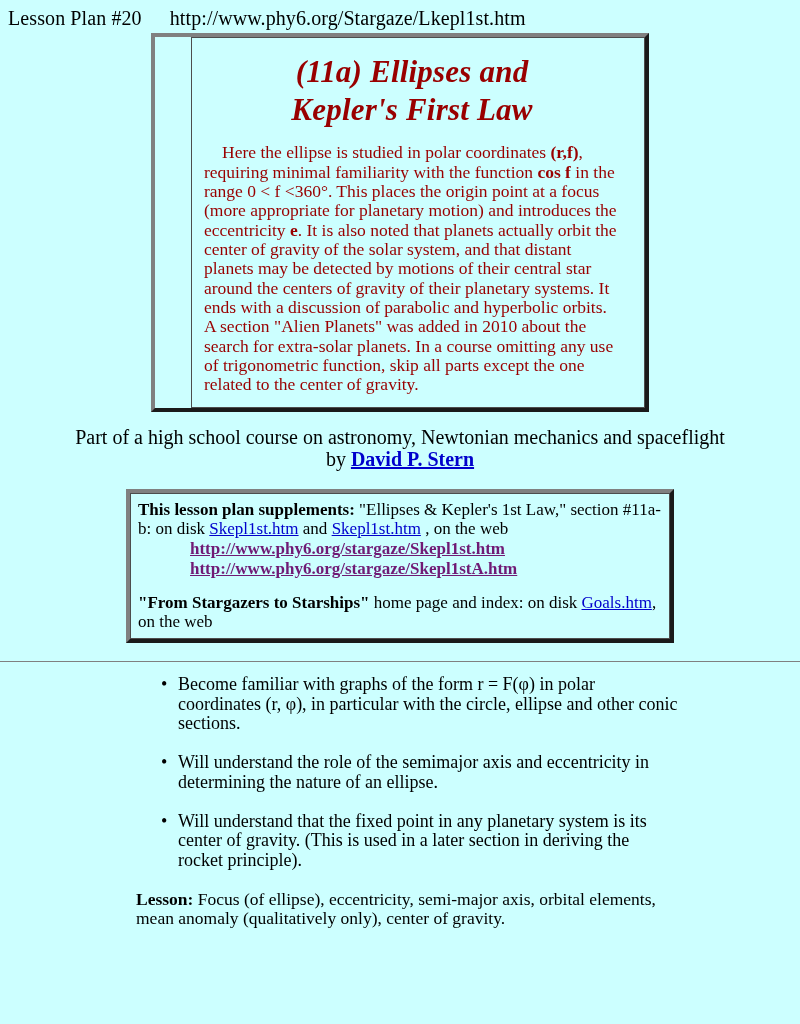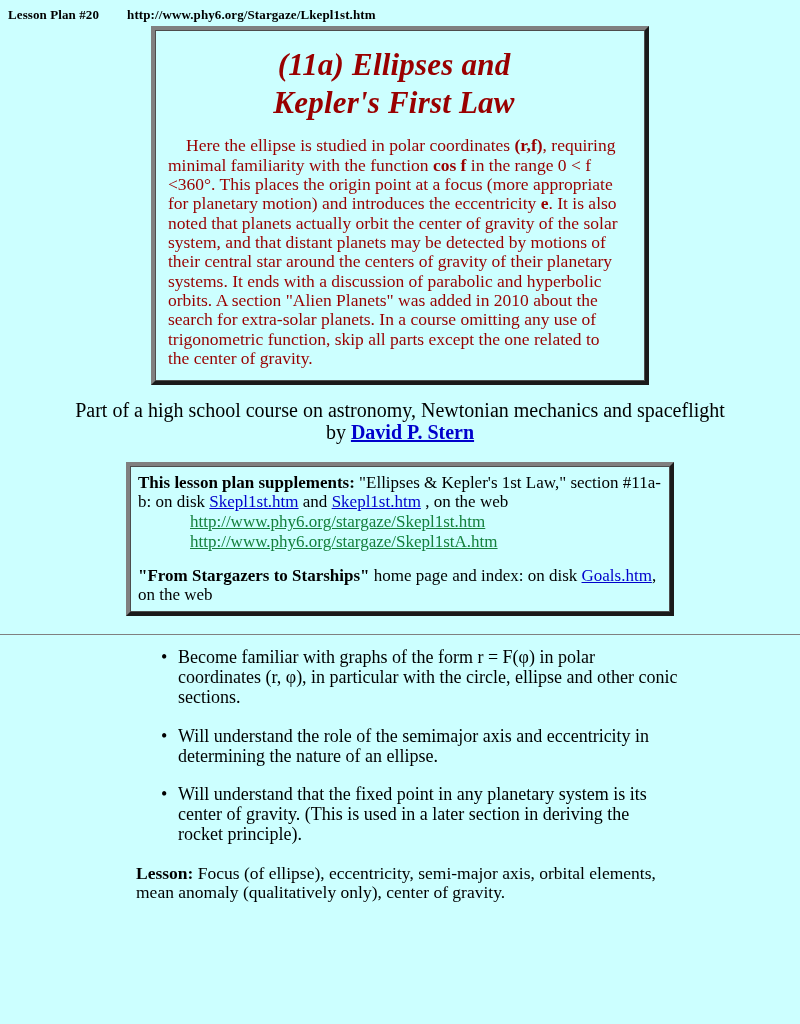--- a/index.html
+++ b/index.html
@@ -16,22 +16,22 @@
   }
 
   .page {
     width: 800px;
     box-sizing: border-box;
     padding: 0;
   }
 
   
   .doc-header {
-    font-weight: bold;
-    font-size: 13px;
+    font-weight: normal;
+    font-size: 20px;
     padding: 7px 0 0 8px;
     letter-spacing: 0.1px;
     white-space: nowrap;
   }
   .doc-header .hdr-gap {
     display: inline-block;
     width: 28px;
   }
 
   
@@ -47,20 +47,21 @@
     box-sizing: border-box;
   }
 
   
   .title-box-wrap {
     margin: 3px auto 0 auto;
     width: 498px;
   }
   .title-box-inner {
     padding: 10px 24px 12px 12px;
+    margin-left: 36px;
   }
   .lesson-title {
     color: #990000;
     font-weight: bold;
     font-style: italic;
     font-size: 31px;
     line-height: 1.23;
     text-align: center;
     margin: 5px 0 14px 0;
     letter-spacing: 0.2px;
@@ -112,22 +113,22 @@
   }
   .supp-para b {
     font-weight: bold;
   }
   .urlline {
     display: block;
     margin-left: 52px;
     margin-top: 1px;
   }
   .urlline a {
-    color: #15803d;
-    font-weight: normal;
+    color: #701a75;
+    font-weight: bold;
     text-decoration: underline;
   }
   a.filelink {
     color: #0000cc;
     text-decoration: underline;
     font-weight: normal;
   }
 
   
   hr.divider {

